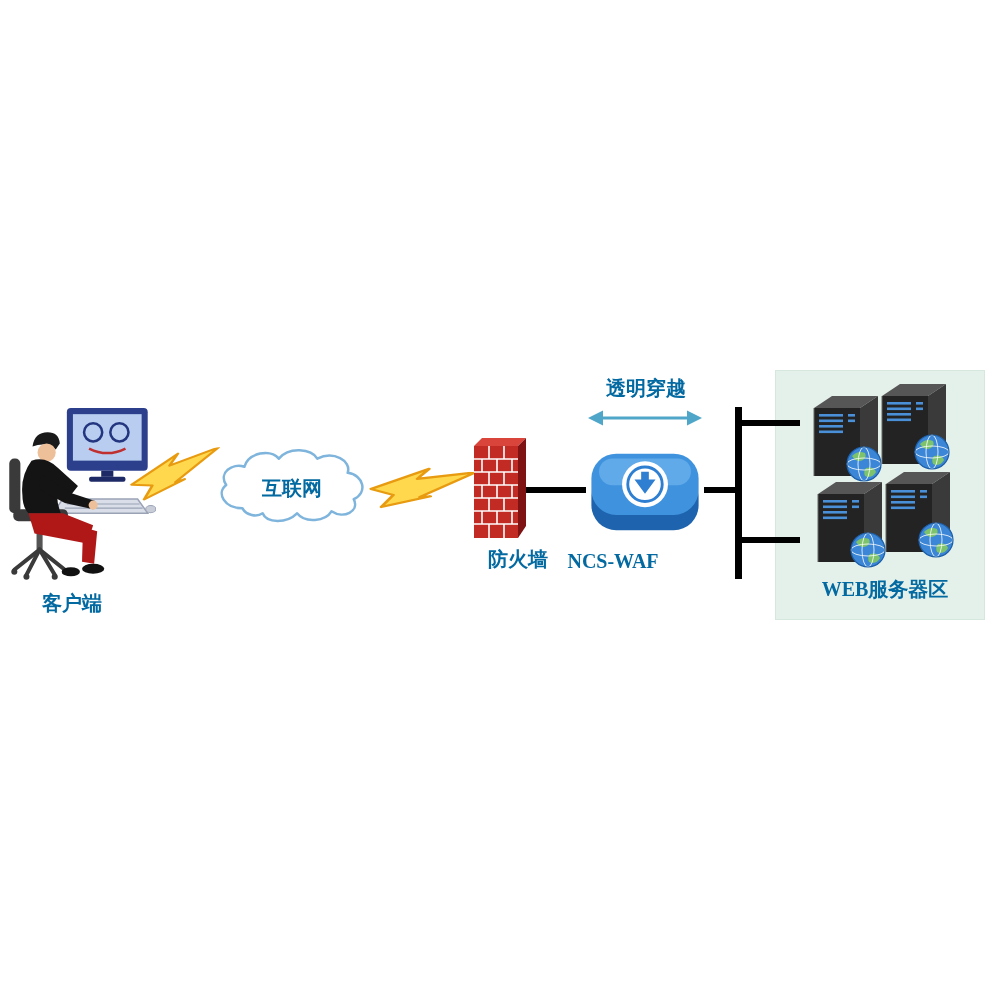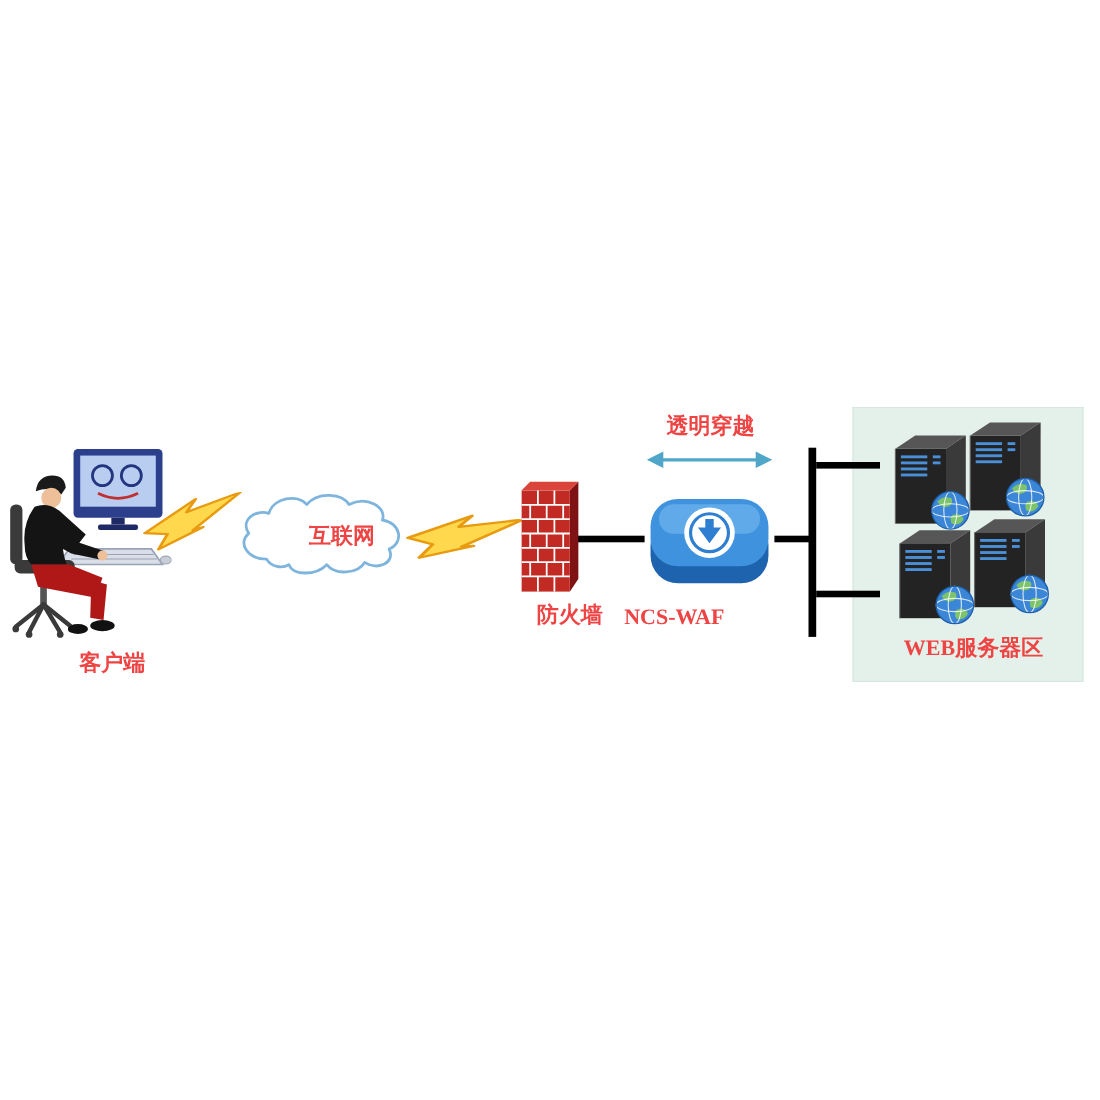--- a/index.html
+++ b/index.html
@@ -1,28 +1,28 @@
 <!DOCTYPE html>
 <html><head>
 <meta charset="utf-8">
 <style>
   *{box-sizing:border-box;margin:0;padding:0}
   html,body{width:1000px;height:1000px;background:#ffffff}
   body{font-family:"Liberation Serif",serif;position:relative}
   .canvas{position:absolute;left:0;top:0;width:1000px;height:1000px;background:#fff;overflow:hidden}
   .abs{position:absolute}
-  .label{position:absolute;font-weight:bold;font-size:20px;color:#ef4444;text-align:center;white-space:nowrap;line-height:1.1}
+  .label{position:absolute;font-weight:bold;font-size:20px;color:#0369a1;text-align:center;white-space:nowrap;line-height:1.1}
   .conn{position:absolute;background:#000}
 
   
   .client-icon{left:4px;top:400px;width:152px;height:192px}
-  .client-label{left:12px;top:592px;width:120px;text-align:right}
+  .client-label{left:12px;top:592px;width:120px;text-align:center}
   .bolt1{left:128px;top:452px;width:96px;height:46px;transform:rotate(-6deg)}
   .cloud-icon{left:212px;top:441px;width:162px;height:94px}
-  .cloud-label{left:230px;top:477px;width:162px}
+  .cloud-label{left:211px;top:477px;width:162px}
   .bolt2{left:368px;top:466px;width:108px;height:48px;transform:rotate(7deg)}
   .firewall-icon{left:474px;top:436px;width:52px;height:102px}
   .firewall-label{left:468px;top:548px;width:100px}
   .conn-fw-waf{left:520px;top:487px;width:66px;height:6px}
   .waf-icon{left:578px;top:442px;width:134px;height:96px}
   .waf-label{left:548px;top:550px;width:130px}
   .traversal-label{left:590px;top:377px;width:112px}
   .dbl-arrow{left:588px;top:408px;width:114px;height:20px}
   .conn-waf-bus{left:704px;top:487px;width:36px;height:6px}
   .bus{left:735px;top:407px;width:7px;height:172px}

